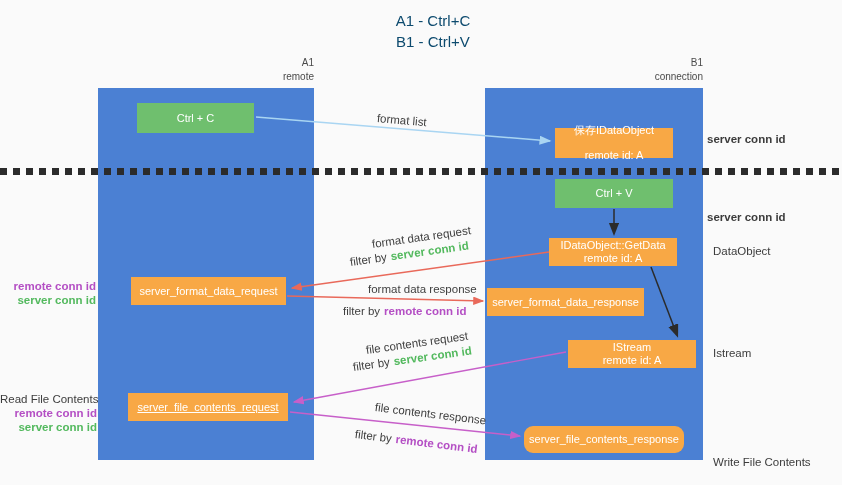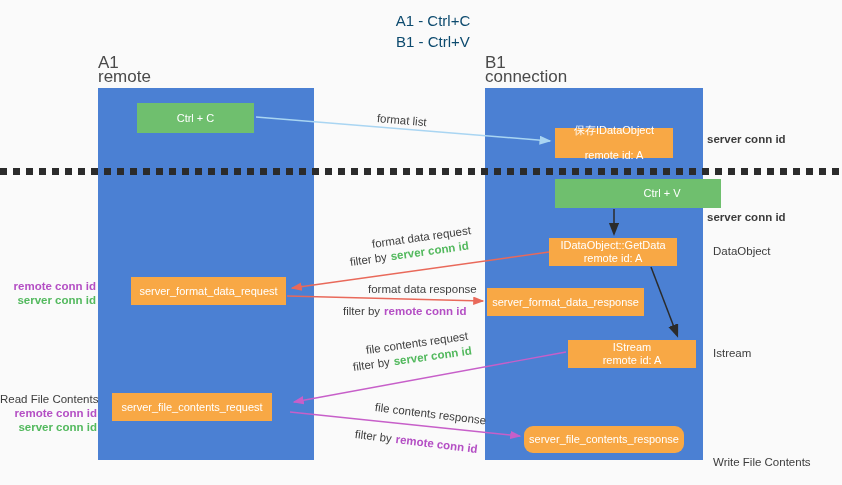--- a/index.html
+++ b/index.html
@@ -9,22 +9,22 @@
     font-family:"Liberation Sans", sans-serif;
   }
   .title {
     position:absolute; left:0; top:10px; width:842px;
     text-align:center; font-size:15px; color:#0c4a6e; line-height:21px;margin-left:12px;
   }
   .col { position:absolute; top:88px; height:372px; background:#4b80d3; z-index:1; }
   .col-left  { left:98px;  width:216px; }
   .col-right { left:485px; width:218px; }
   .col-header {
-    position:absolute; top:56px; text-align:left;
-    font-size:17px; color:#4a4a4a; line-height:14px; z-index:2;
+    position:absolute; top:56px; text-align:right;
+    font-size:10px; color:#4a4a4a; line-height:14px; z-index:2;
   }
   .hdr-left  { left:98px;  width:216px; }
   .hdr-right { left:485px; width:218px; }
   .dotted {
     position:absolute; left:0; top:168px; width:842px; height:7px; z-index:3;
     background:repeating-linear-gradient(90deg,#2b2b2b 0 7px,transparent 7px 13px);
   }
   svg.arrows { position:absolute; left:0; top:0; z-index:2; pointer-events:none; }
   .node {
     position:absolute; z-index:4; display:flex; flex-direction:column;
@@ -91,38 +91,38 @@
 
   <div class="dotted"></div>
 
   <div class="node green" style="left:137px; top:103px; width:117px; height:30px;">
     <span>Ctrl + C</span>
   </div>
   <div class="node orange" style="left:555px; top:128px; width:118px; height:30px;gap:12px;">
     <span>保存IDataObject</span>
     <span>remote id: A</span>
   </div>
-  <div class="node green" style="left:555px; top:179px; width:118px; height:29px;padding-left:48px;">
+  <div class="node green" style="left:555px; top:179px; width:118px; height:29px;">
     <span>Ctrl + V</span>
   </div>
   <div class="node orange" style="left:549px; top:238px; width:128px; height:28px;">
     <span>IDataObject::GetData</span>
     <span>remote id: A</span>
   </div>
   <div class="node orange" style="left:131px; top:277px; width:155px; height:28px;">
     <span>server_format_data_request</span>
   </div>
   <div class="node orange" style="left:487px; top:288px; width:157px; height:28px;">
     <span>server_format_data_response</span>
   </div>
   <div class="node orange" style="left:568px; top:340px; width:128px; height:28px;">
     <span>IStream</span>
     <span>remote id: A</span>
   </div>
-  <div class="node orange" style="left:112px; top:393px; width:160px; height:28px;">
+  <div class="node orange" style="left:128px; top:393px; width:160px; height:28px;text-decoration:underline;">
     <span>server_file_contents_request</span>
   </div>
   <div class="node orange" style="left:524px; top:426px; width:160px; height:27px;border-radius:9px;">
     <span>server_file_contents_response</span>
   </div>
 
   <div class="alabel" style="left:377px; top:112px; transform:rotate(5deg);">format list</div>
 
   <div class="alabel" style="left:372px; top:238px; transform:rotate(-8deg);">format data request</div>
   <div class="alabel" style="left:350px; top:256px; transform:rotate(-8deg);">

